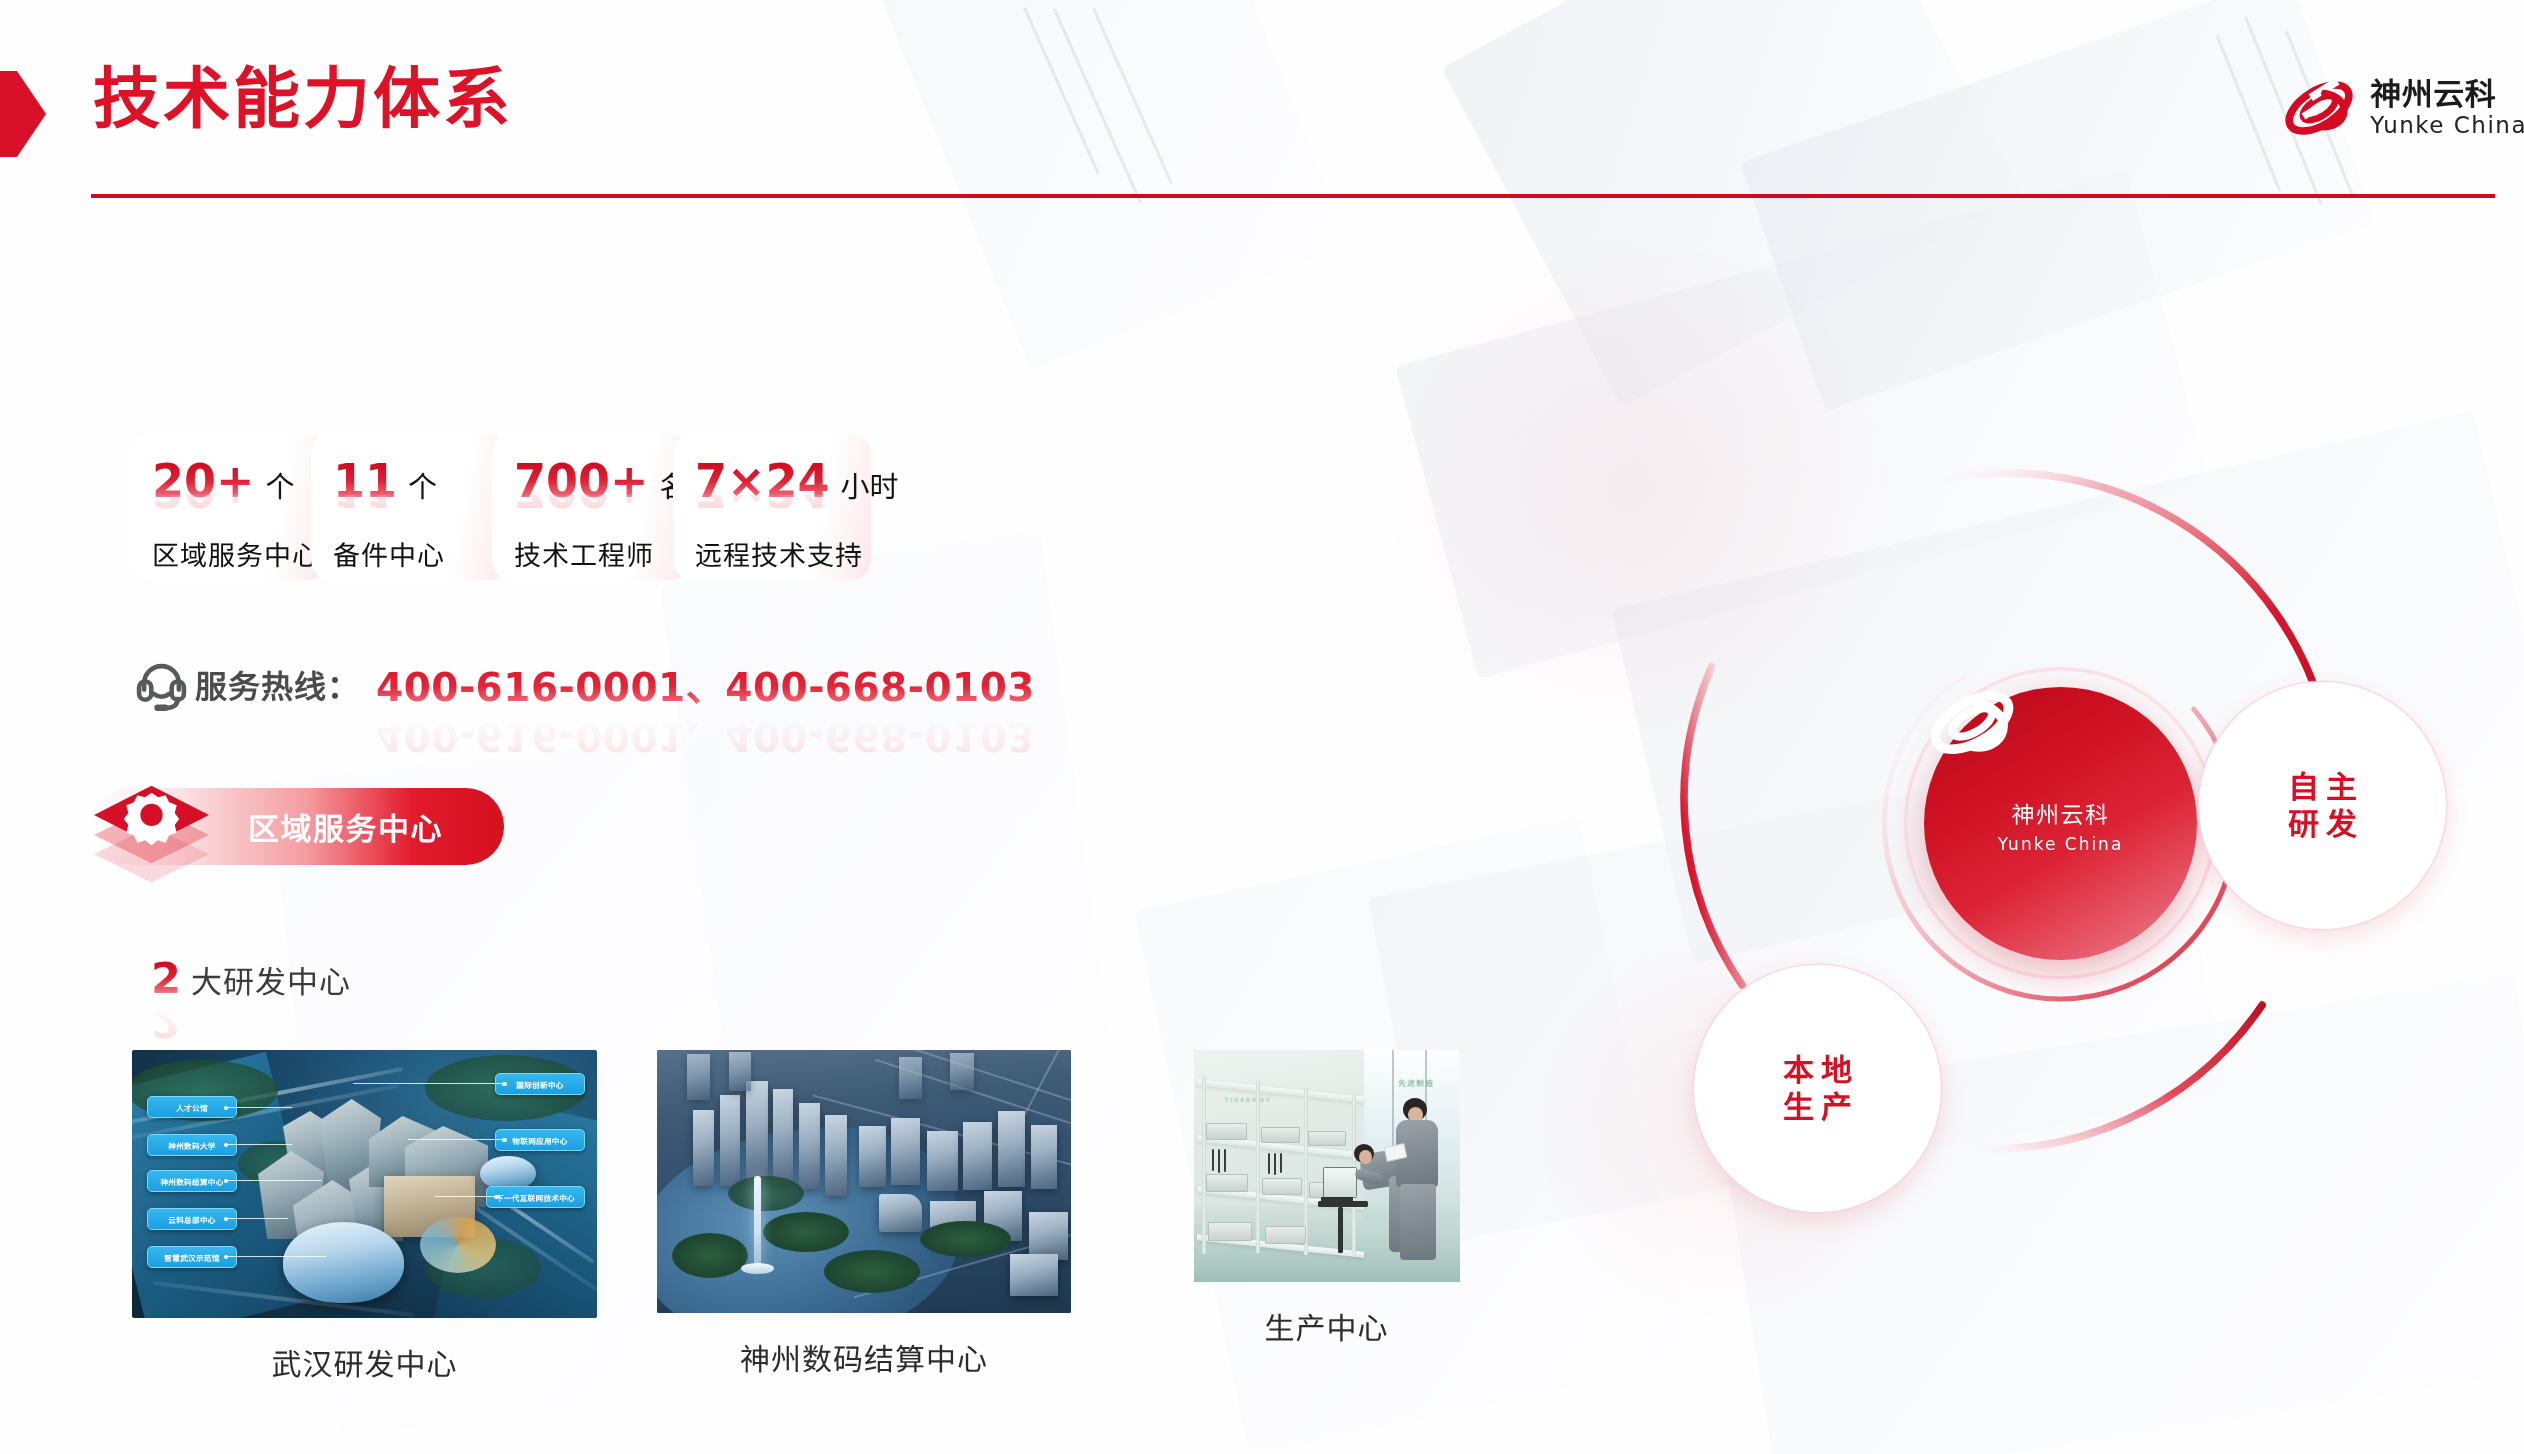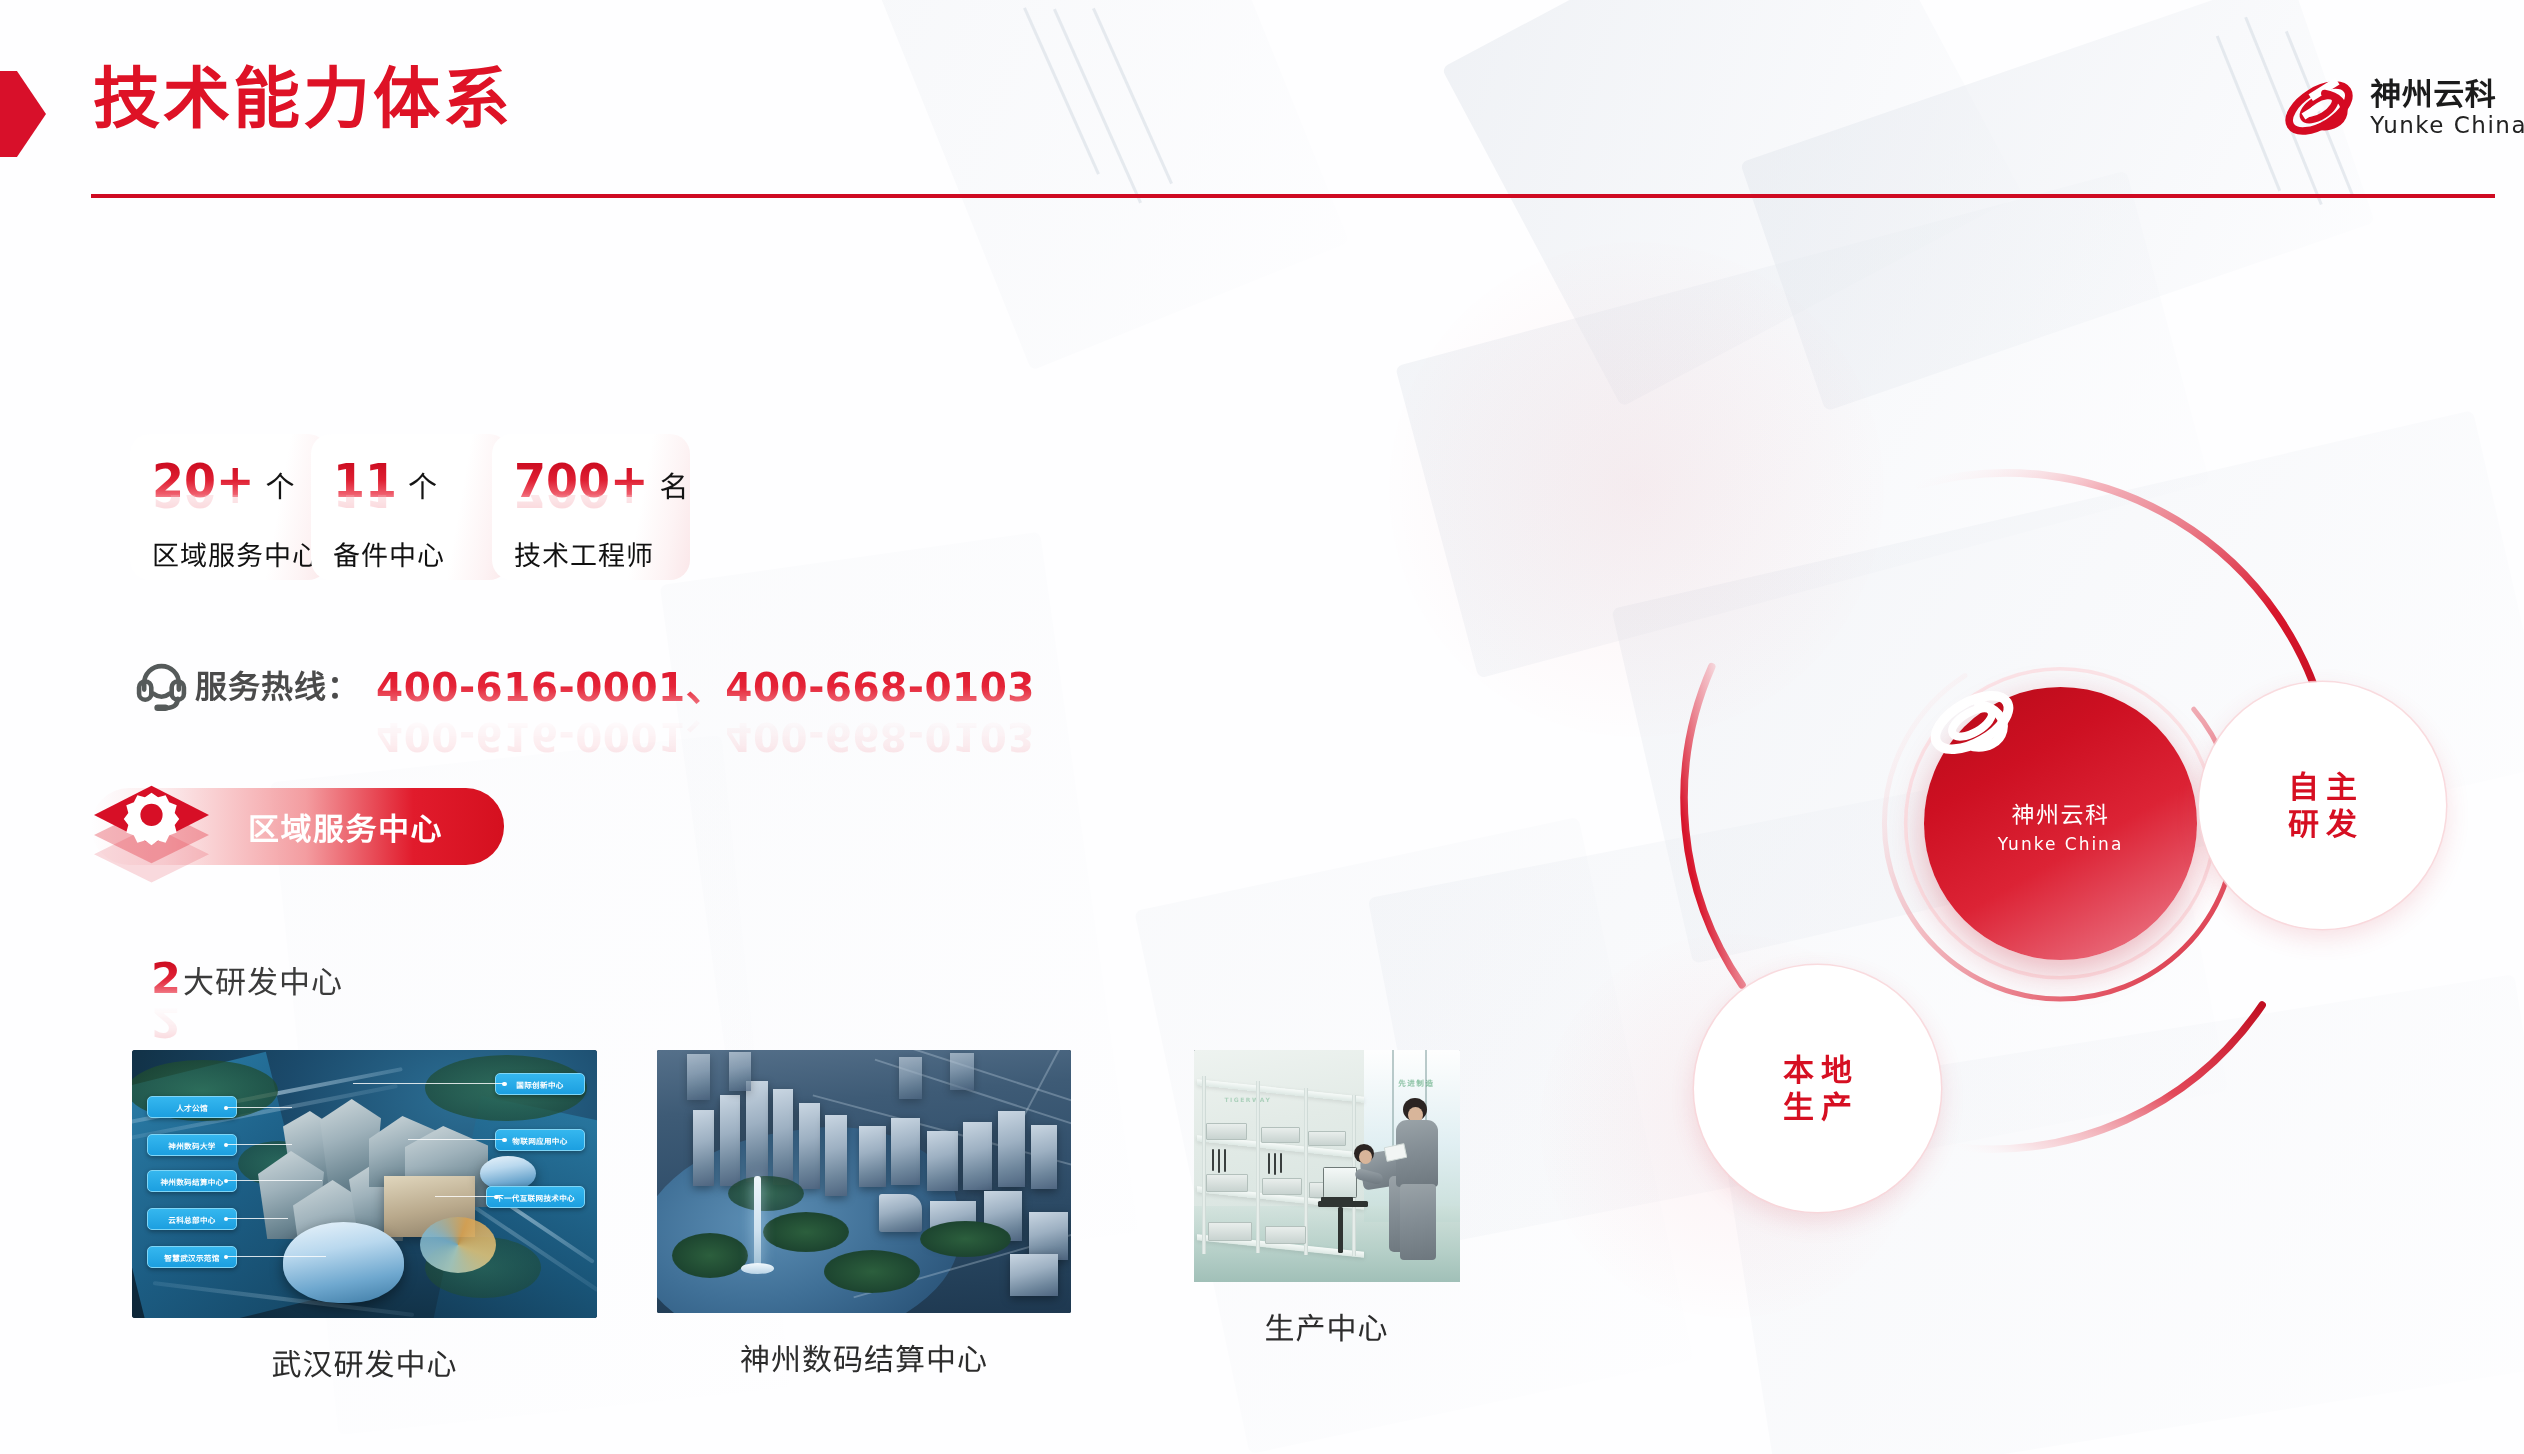--- a/index.html
+++ b/index.html
@@ -300,21 +300,21 @@
     background: linear-gradient(0deg, rgba(255,255,255,0) 15%, #f6aeb7 70%, #ee5a6c 100%);
     -webkit-background-clip: text;
     background-clip: text;
     color: transparent;
   }
   .rd-count-text {
     font-size: 31px;
     font-weight: 400;
     color: #3b3b3b;
     letter-spacing: 1px;
-    margin-left: 2px;
+    margin-left: 10px;
   }
 
   .photos-row {
     position: absolute;
     display: flex;
     align-items: flex-start;
   }
   .photo-item {
     display: flex;
     flex-direction: column;
@@ -663,20 +663,30 @@
       <div class="stat-top">
         <span class="stat-value">700+</span>
         <span class="stat-unit">名</span>
       </div>
       <div class="stat-reflection">
         <span class="stat-value">700+</span>
       </div>
       <div class="stat-label">技术工程师</div>
     </div>
 
+    <div class="stat-card">
+      <div class="stat-top">
+        <span class="stat-value">7×24</span>
+        <span class="stat-unit">小时</span>
+      </div>
+      <div class="stat-reflection">
+        <span class="stat-value">7×24</span>
+      </div>
+      <div class="stat-label">远程技术支持</div>
+    </div>
   </div>
 
   <div class="hotline" style="left:135px; top:656px;">
     <svg class="hotline-icon" viewBox="0 0 104 104">
       <path d="M18 62 V50 a34 34 0 0 1 68 0 V62" fill="none" stroke="#555a5a" stroke-width="9" stroke-linecap="round"></path>
       <rect x="8" y="46" width="24" height="36" rx="12" fill="none" stroke="#555a5a" stroke-width="9"></rect>
       <rect x="72" y="46" width="24" height="36" rx="12" fill="none" stroke="#555a5a" stroke-width="9"></rect>
       <path d="M84 80 q0 16 -20 18" fill="none" stroke="#555a5a" stroke-width="9" stroke-linecap="round"></path>
       <rect x="38" y="91" width="28" height="13" rx="6.5" fill="#555a5a"></rect>
       <path d="M36 70 q16 12 32 0" fill="none" stroke="#555a5a" stroke-width="9" stroke-linecap="round"></path>

